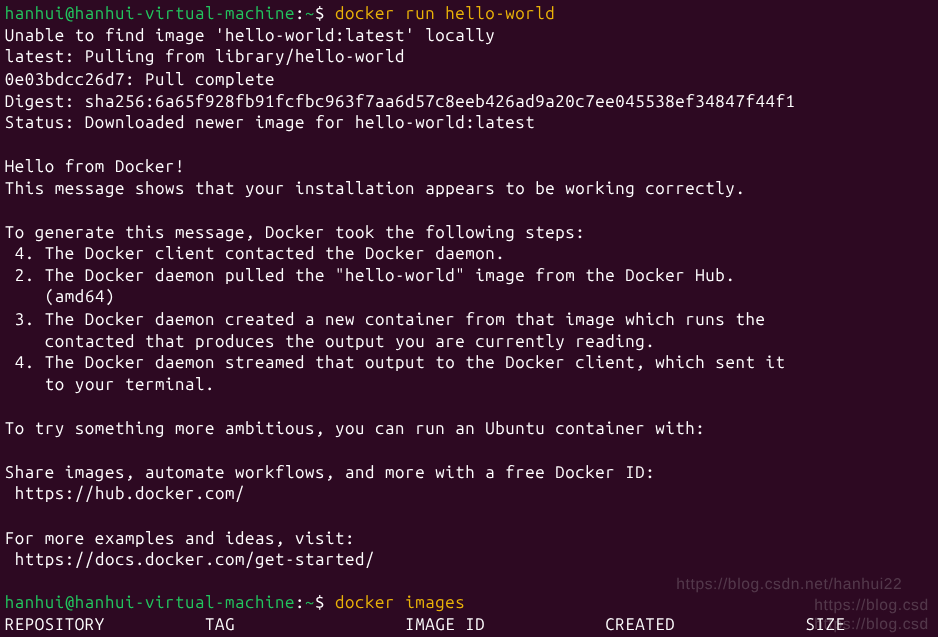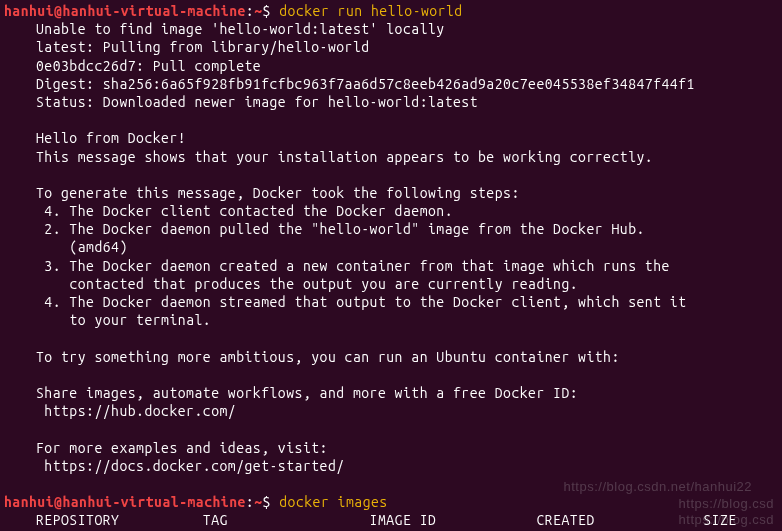--- a/index.html
+++ b/index.html
@@ -13,36 +13,35 @@
       font-family: "Ubuntu Mono", "DejaVu Sans Mono", "Courier New", monospace;
       font-size: 14px;
       line-height: 1.3;
       padding: 2px 4px;
       width: 782px;
       height: 531px;
       overflow: hidden;
       letter-spacing: 0.5px;
     }
     .prompt-user {
-      color: #ef4444;
-      font-weight: bold;
+      color: #22c55e;
+      font-weight: normal;
     }
     .prompt-colon {
       color: #ffffff;
     }
     .prompt-dollar {
       color: #ffffff;
     }
     .command {
       color: #eab308;
     }
     .output {
       color: #ffffff;
       white-space: pre-wrap;
-      margin-left: 32px;
     }
     .line {
       display: block;
       min-height: 18px;
     }
     .watermark {
       position: absolute;
       color: rgba(200, 200, 200, 0.25);
       font-family: Arial, sans-serif;
       font-size: 13px;

